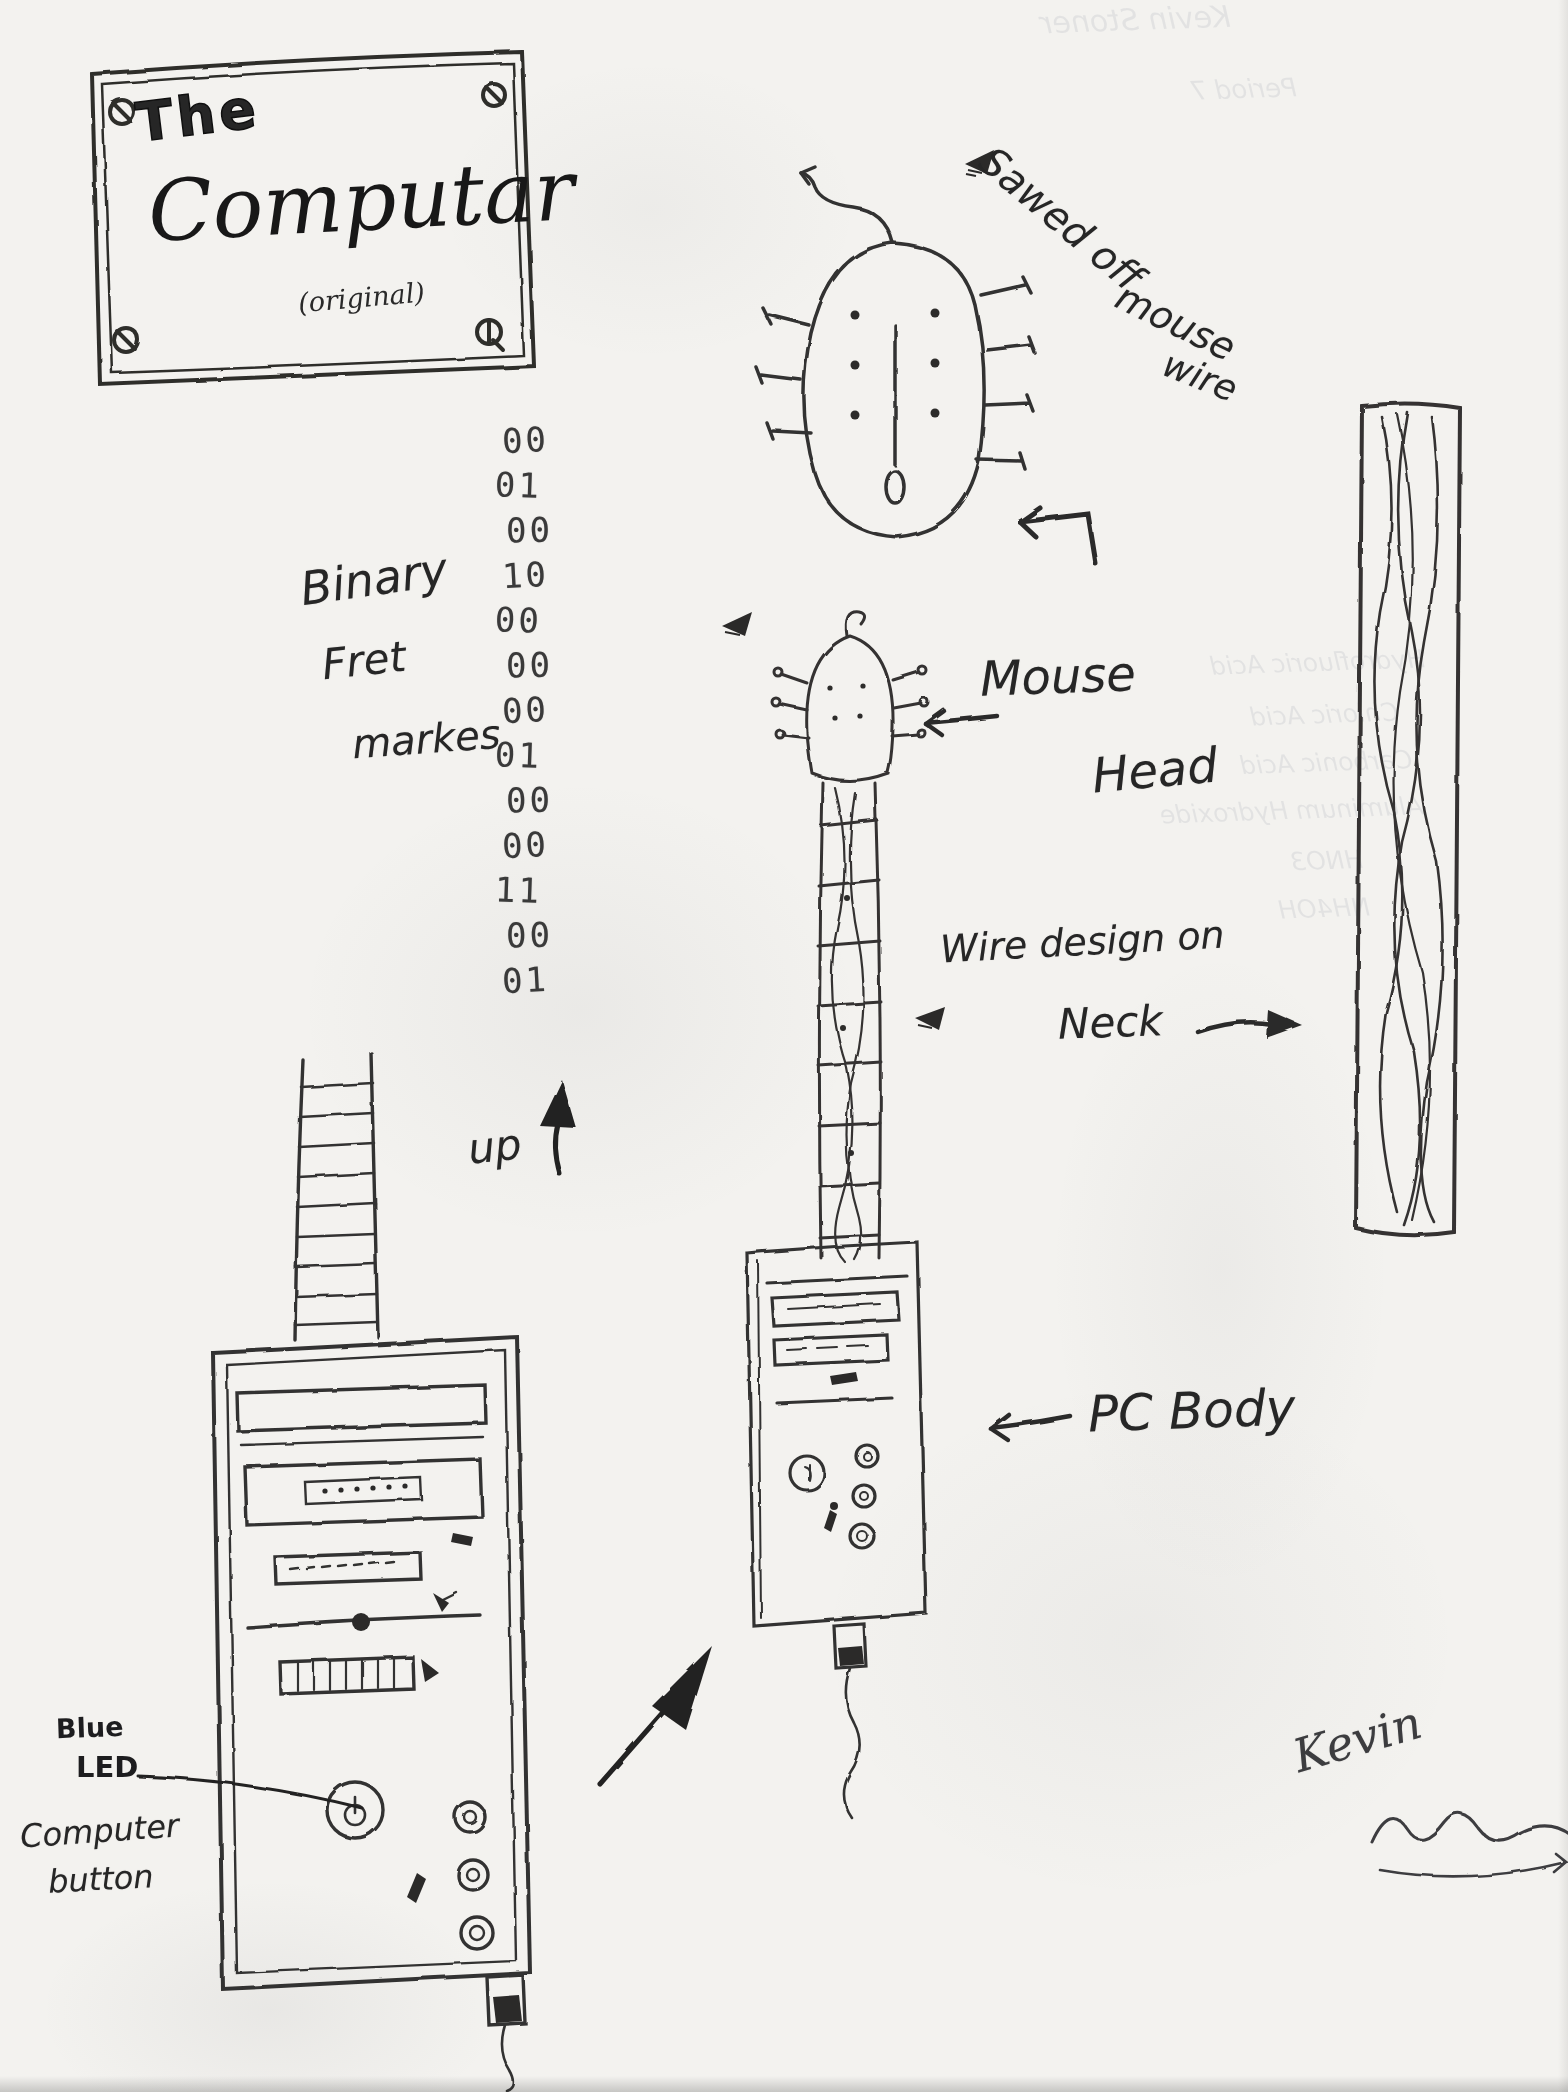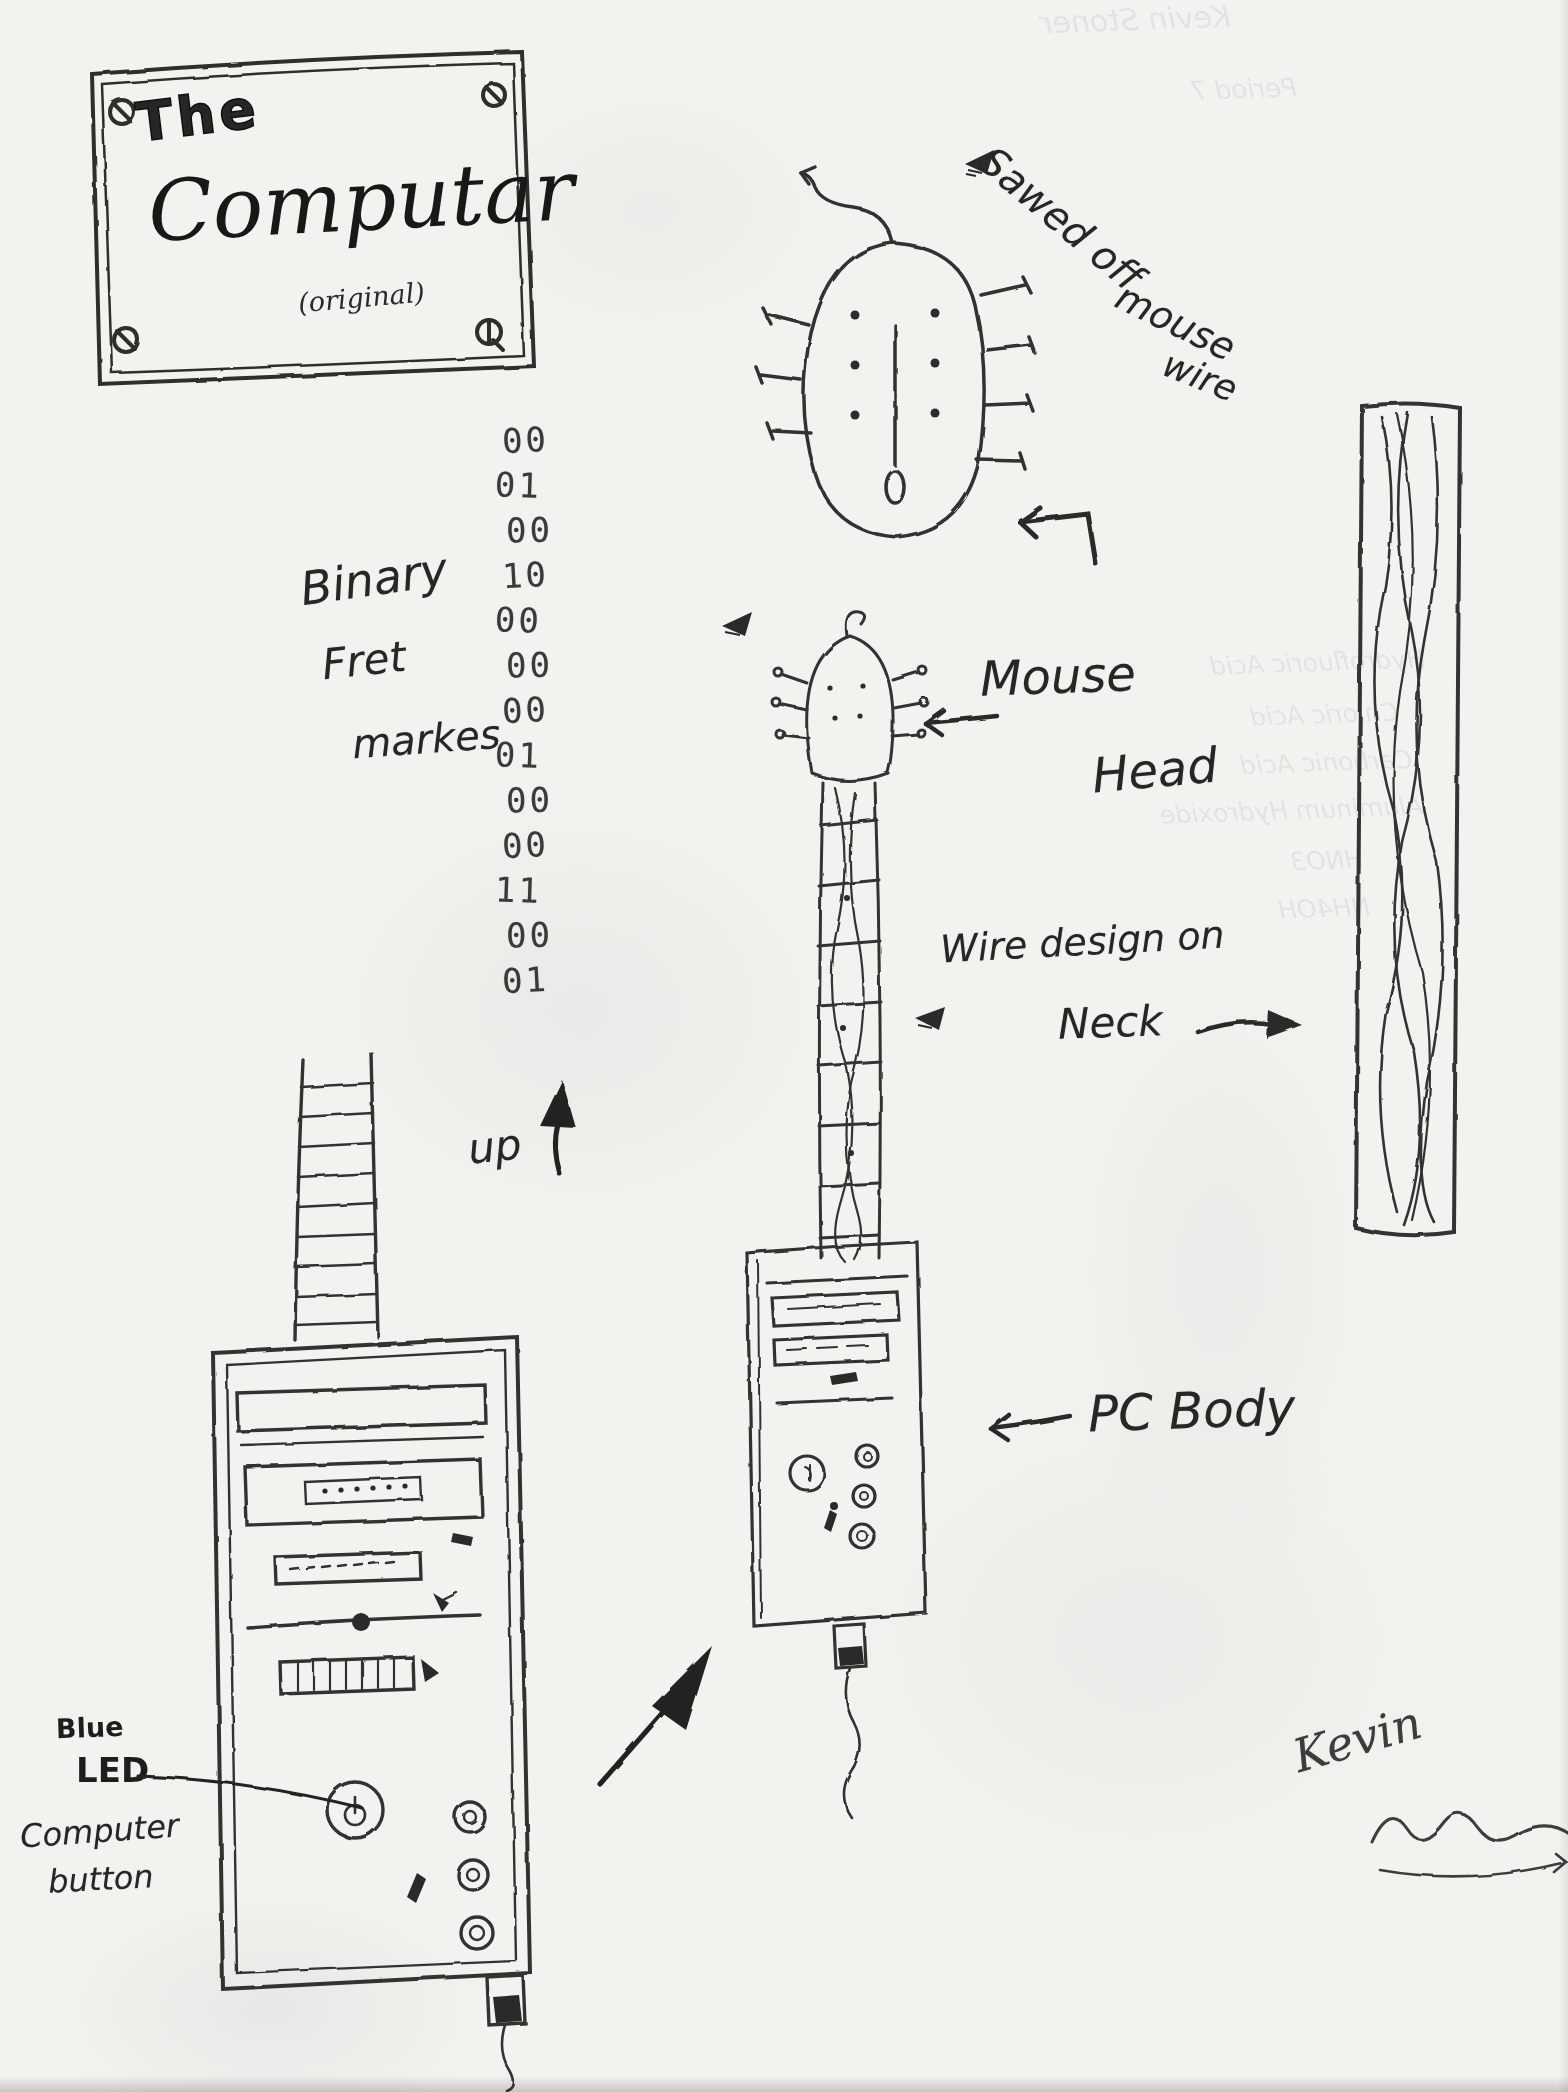--- a/index.html
+++ b/index.html
@@ -349,21 +349,21 @@
       <path d="M 268,488 l 20,4 l -2,9 l -20,-4 Z"></path>
       <circle cx="176" cy="577" r="9"></circle>
       <path d="M 248,548 l 16,10 l -7,9 Z"></path>
       <path d="M 236,614 l 18,14 l -14,9 Z"></path>
       <path d="M 222,852 l 10,-24 l 9,6 l -10,24 Z"></path>
       <path d="M 308,952 L 334,950 L 337,976 L 311,978 Z"></path>
     </g>
   </svg>
 
   <div class="ann pen" style="left:56px;top:1712px;font-size:27px;transform:rotate(-2deg)">Blue</div>
-  <div class="ann pen" style="left:76px;top:1750px;font-size:34px">LED</div>
+  <div class="ann pen" style="left:76px;top:1750px;font-size:29px">LED</div>
   <svg class="sketch" style="left:130px;top:1762px" width="240" height="60" viewBox="0 0 240 60">
     <path d="M 8,14 Q 120,18 232,46" fill="none" stroke="#242322" stroke-width="3" stroke-linecap="round" filter="url(#pencil)"></path>
   </svg>
   <div class="ann" style="left:20px;top:1812px;font-size:32px;transform:rotate(-4deg)">Computer</div>
   <div class="ann" style="left:48px;top:1860px;font-size:32px;transform:rotate(-3deg)">button</div>
 
   <div class="sig" style="left:1292px;top:1712px">Kevin</div>
   <svg class="sketch" style="left:1360px;top:1790px" width="230" height="110" viewBox="0 0 230 110">
     <g filter="url(#pencil)" fill="none" stroke="#3c3c3f" stroke-width="3" stroke-linecap="round">
       <path d="M 12,52 Q 30,12 48,40 Q 62,62 84,32 Q 100,12 118,38 Q 134,60 160,42 Q 190,28 212,46"></path>

